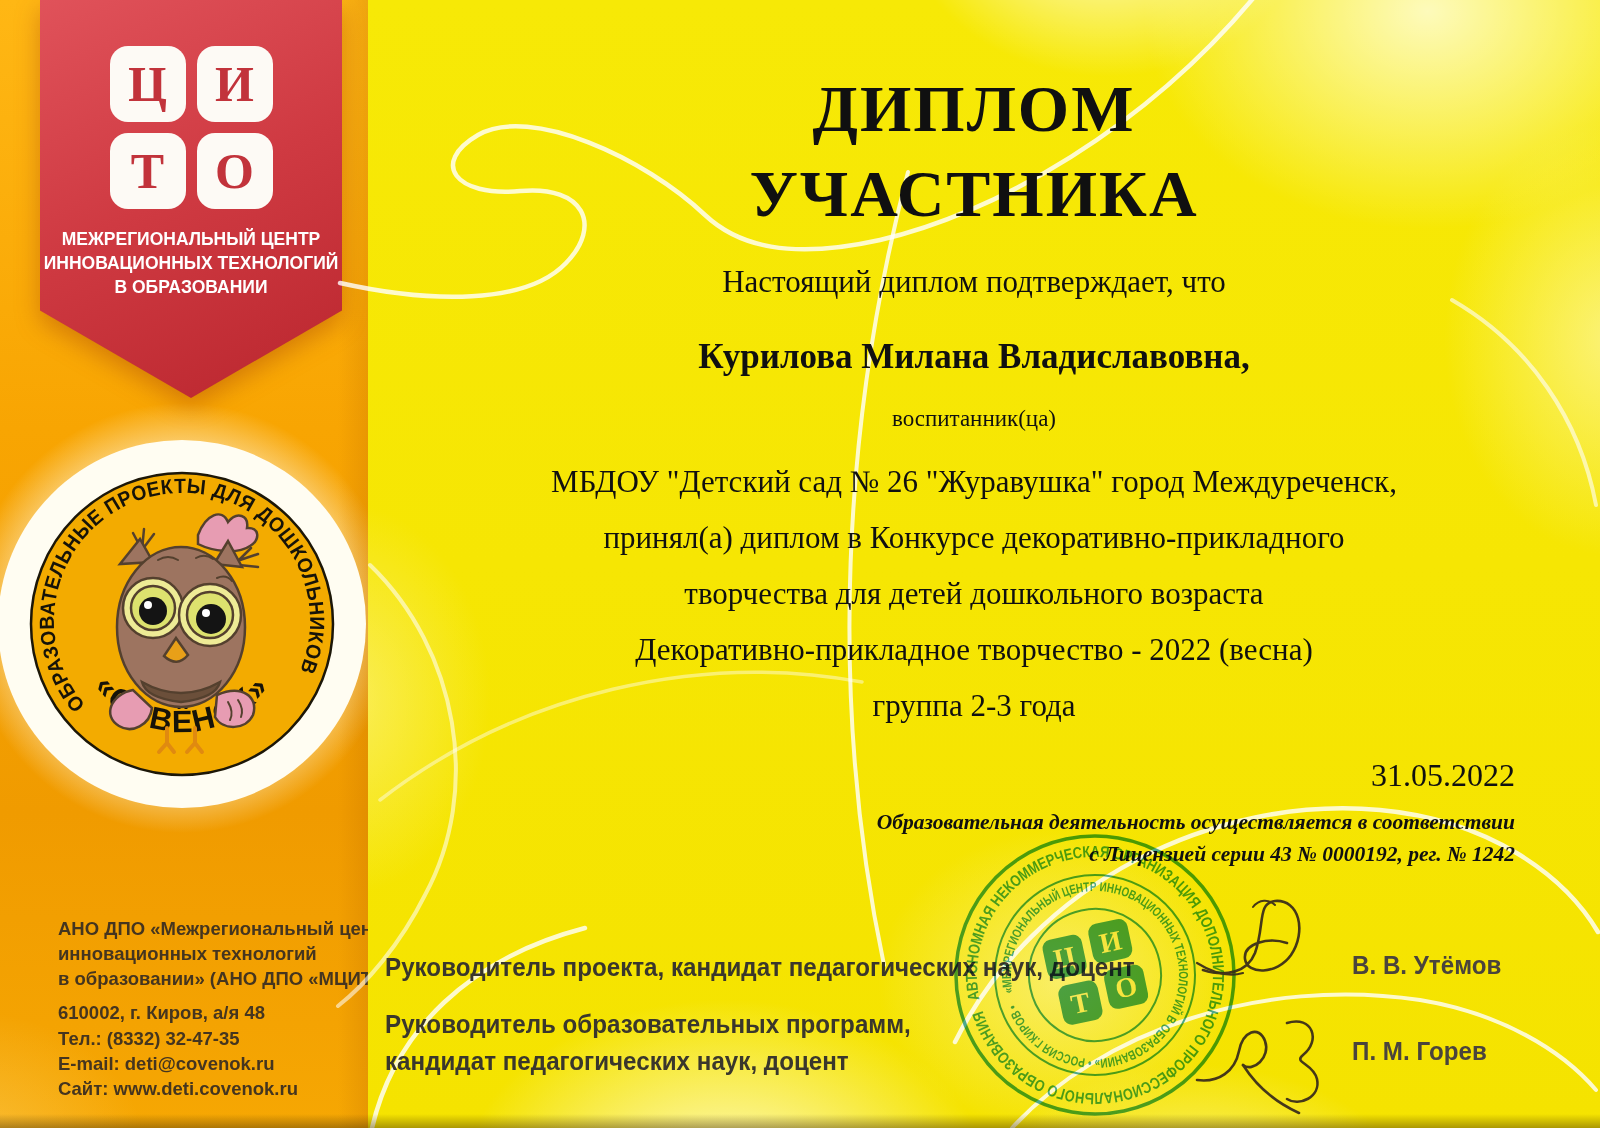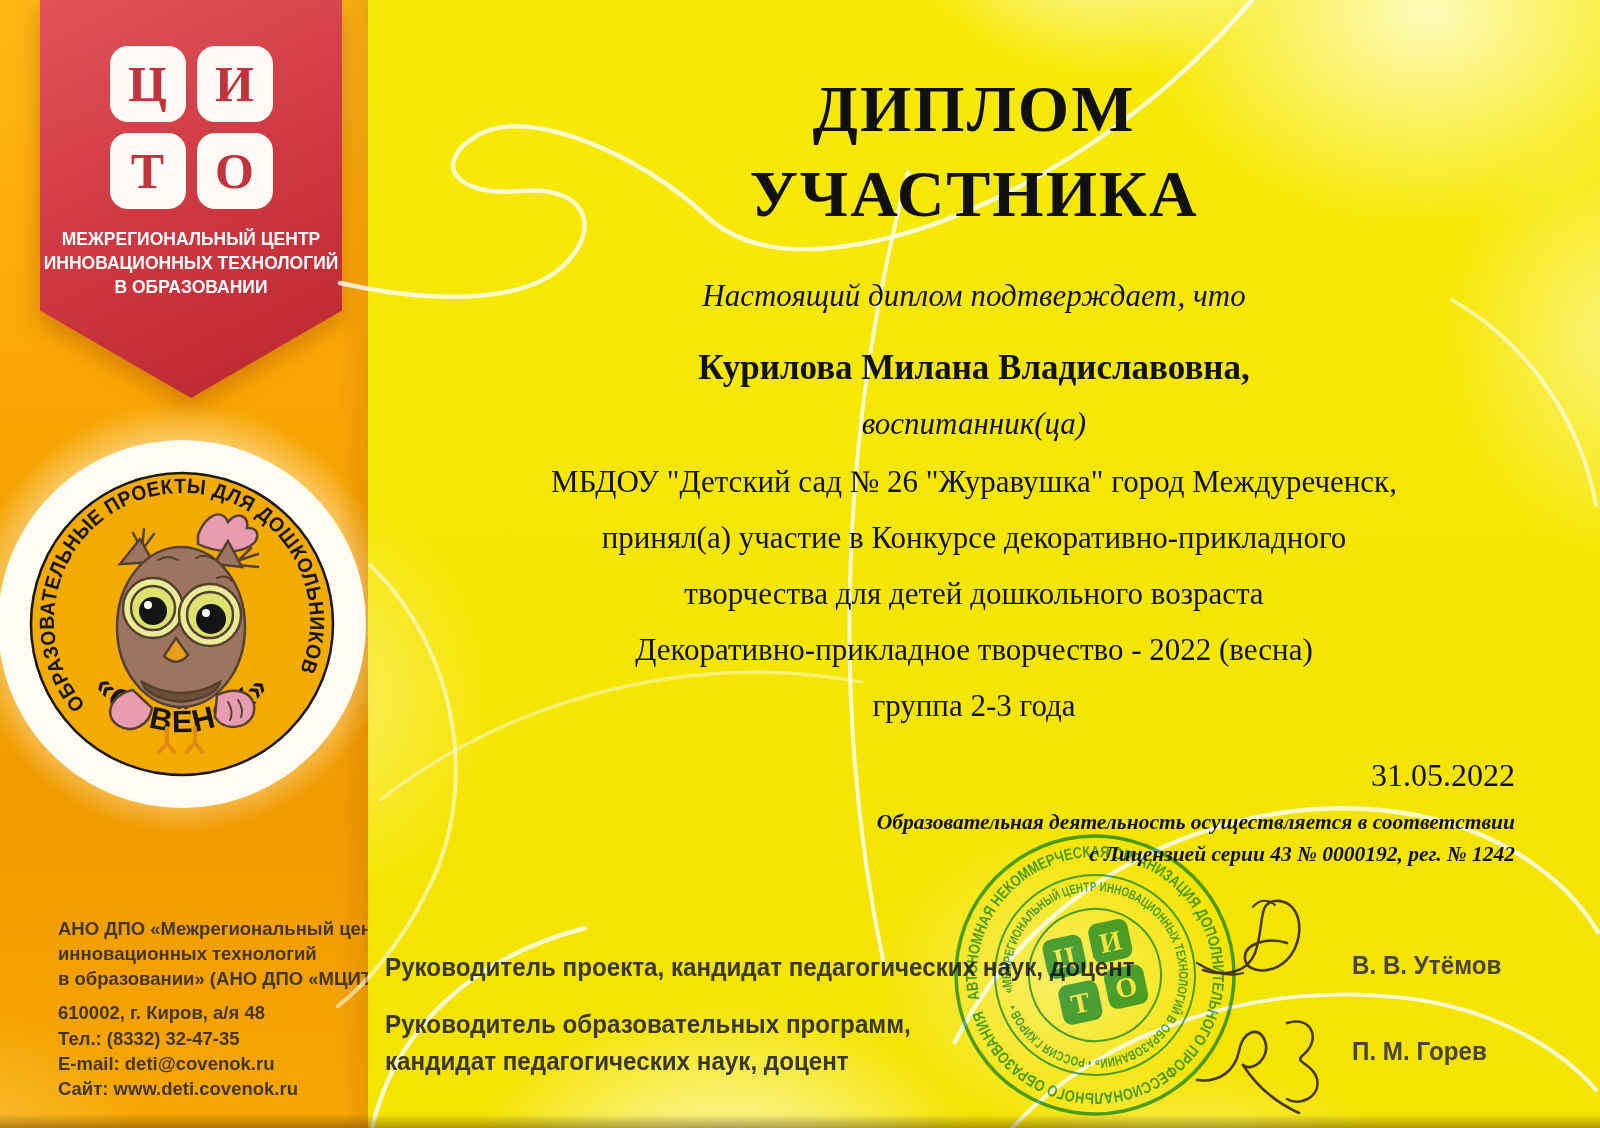--- a/index.html
+++ b/index.html
@@ -49,23 +49,23 @@
       radial-gradient(ellipse 360px 250px at 67% 109%, rgba(255,252,212,.8) 0%, rgba(255,252,212,0) 66%),
       radial-gradient(ellipse 250px 210px at 56% 87%, rgba(253,248,200,.5) 0%, rgba(253,248,200,0) 72%),
       radial-gradient(ellipse 210px 280px at -2% 62%, rgba(255,246,175,.5) 0%, rgba(255,246,175,0) 70%),
       linear-gradient(180deg,#f7e906 0%,#f5e300 100%);}
 
   .swirls{position:absolute;left:0;top:0;z-index:1;pointer-events:none;}
 
   .centered{position:absolute;left:368px;width:1232px;box-sizing:border-box;
     padding-right:20px;text-align:center;z-index:2;}
   .title{top:66px;font-weight:bold;font-size:66px;line-height:85px;letter-spacing:2px;}
-  .intro{top:278px;font-size:31px;font-style:italic;}
-  .pname{top:348px;font-size:35px;font-weight:bold;}
-  .partrole{top:406px;font-size:31px;font-style:italic;}
+  .intro{top:264px;font-size:31px;}
+  .pname{top:337px;font-size:35px;font-weight:bold;}
+  .partrole{top:406px;font-size:23px;}
   .bodylines{top:454px;font-size:31px;line-height:56px;}
 
   .date{position:absolute;right:85px;top:757px;font-size:32px;z-index:2;font-family:Liberation Serif, serif;}
   .license{position:absolute;right:85px;top:806px;font-size:21.5px;font-style:italic;
     text-align:right;line-height:32px;z-index:2;font-weight:bold;}
 
   
   .role1,.role2,.signer{position:absolute;font-family:"Liberation Sans",sans-serif;
     font-weight:bold;color:#3a372c;z-index:2;transform:scaleX(.93);transform-origin:left;}
   .role1{left:385px;top:952px;font-size:26px;white-space:nowrap;}
@@ -175,21 +175,21 @@
     <div>ДИПЛОМ</div>
     <div>УЧАСТНИКА</div>
   </div>
 
   <div class="centered intro">Настоящий диплом подтверждает, что</div>
   <div class="centered pname">Курилова Милана Владиславовна,</div>
   <div class="centered partrole">воспитанник(ца)</div>
 
   <div class="centered bodylines">
     <div>МБДОУ "Детский сад № 26 "Журавушка" город Междуреченск,</div>
-    <div>принял(а) участие в Конкурсе декоративно-прикладного</div>
+    <div>принял(а) диплом в Конкурсе декоративно-прикладного</div>
     <div>творчества для детей дошкольного возраста</div>
     <div>Декоративно-прикладное творчество - 2022 (весна)</div>
     <div>группа 2-3 года</div>
   </div>
 
   <div class="date">31.05.2022</div>
   <div class="license">
     <div>Образовательная деятельность осуществляется в соответствии</div>
     <div>с Лицензией серии 43 № 0000192, рег. № 1242</div>
   </div>

